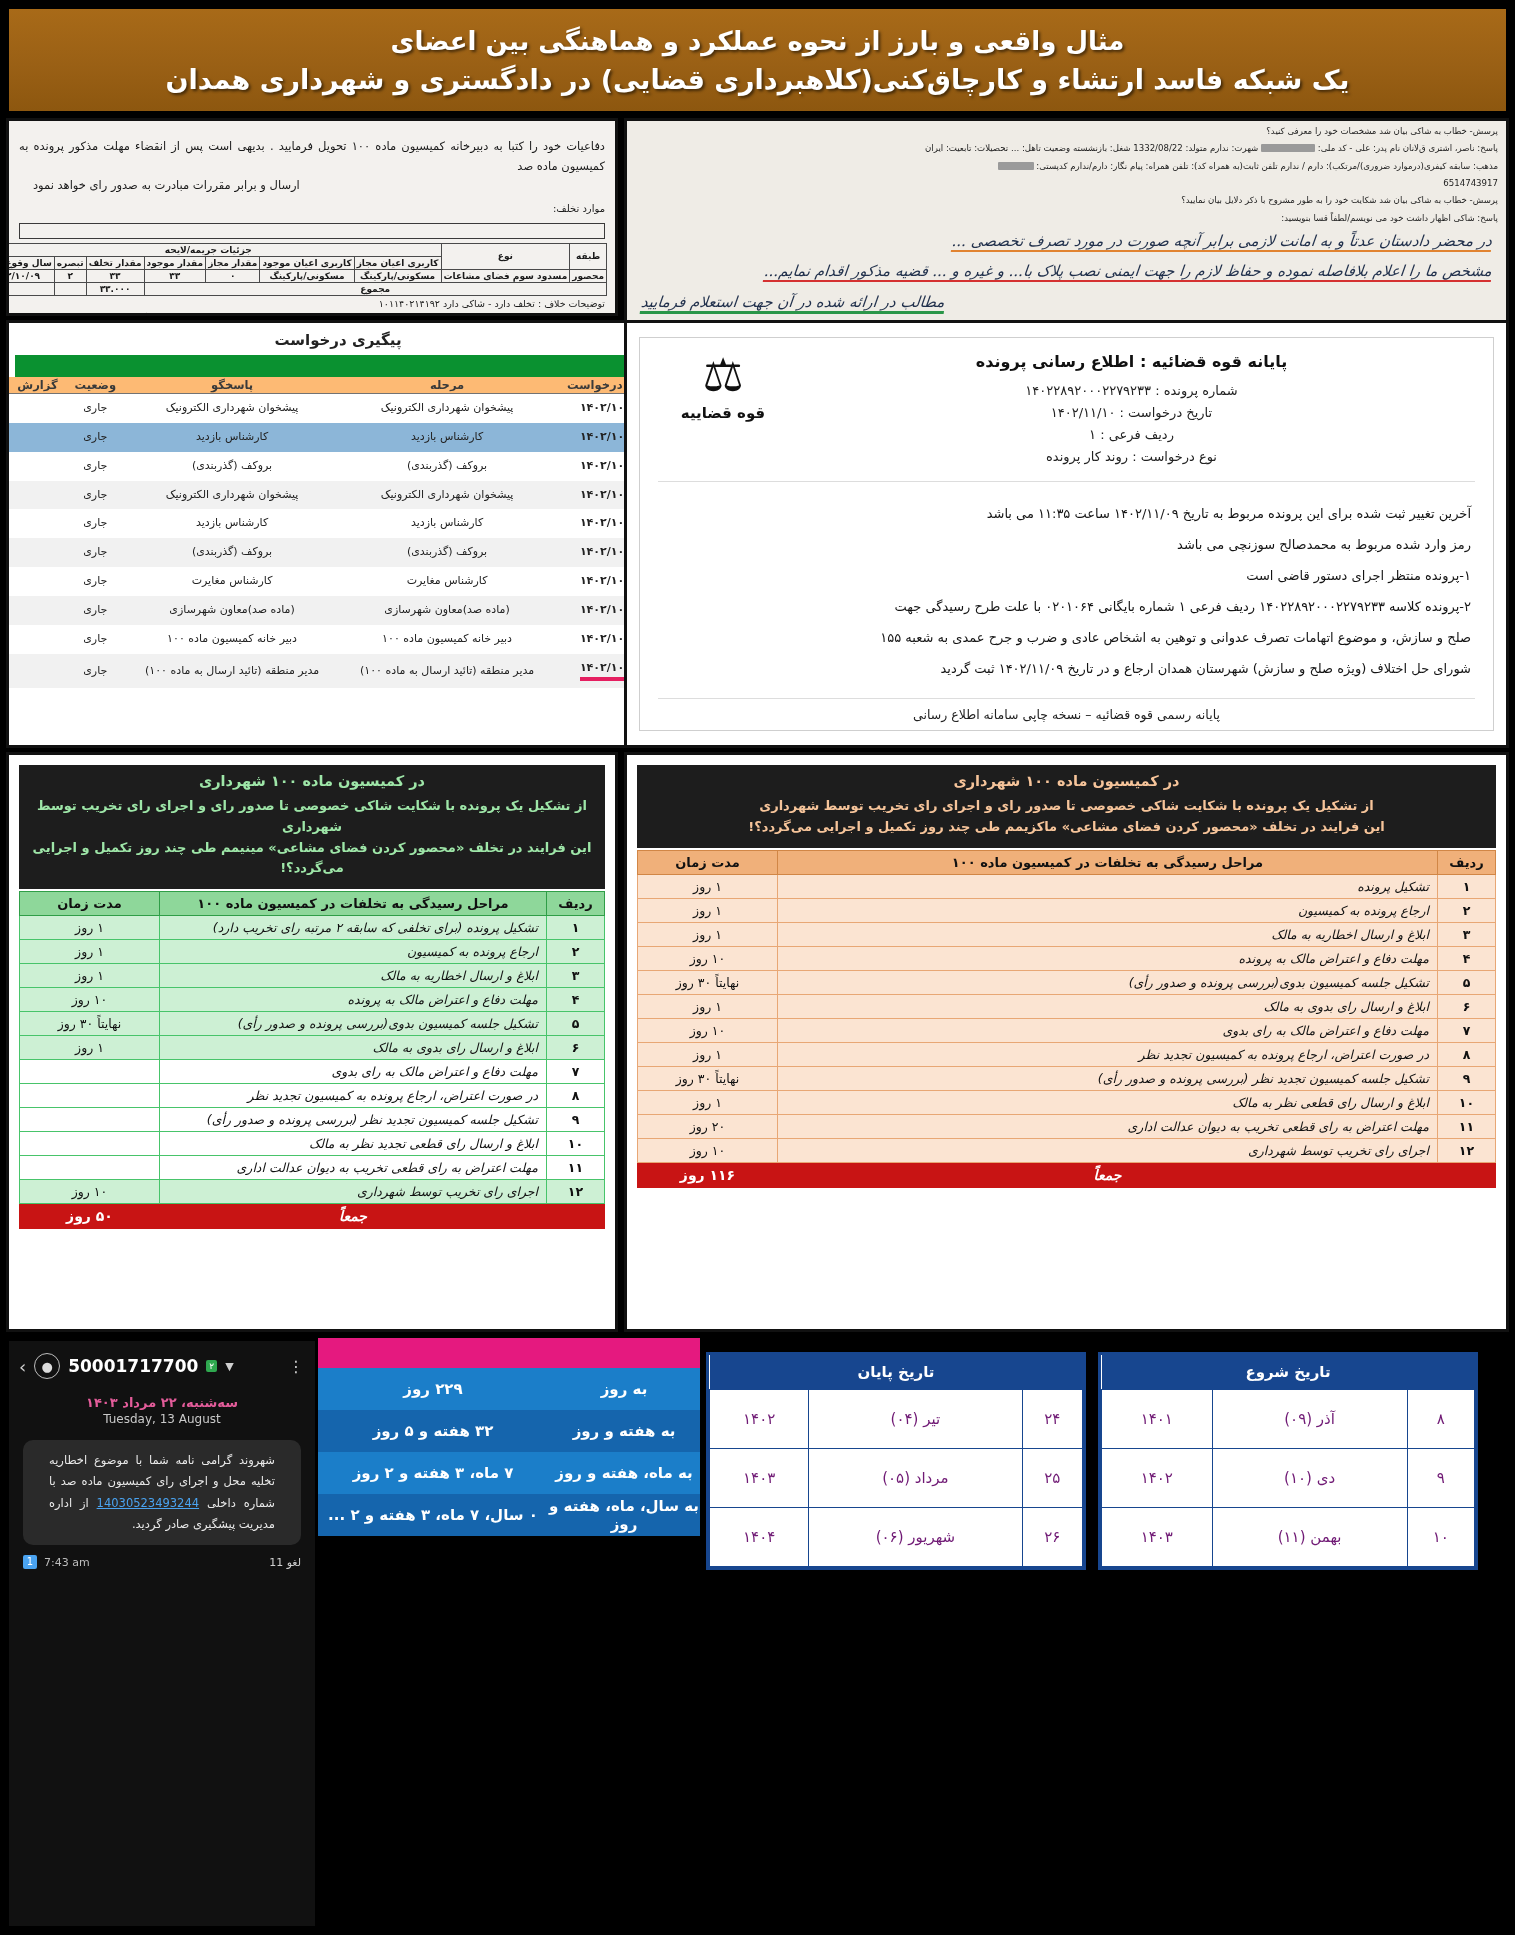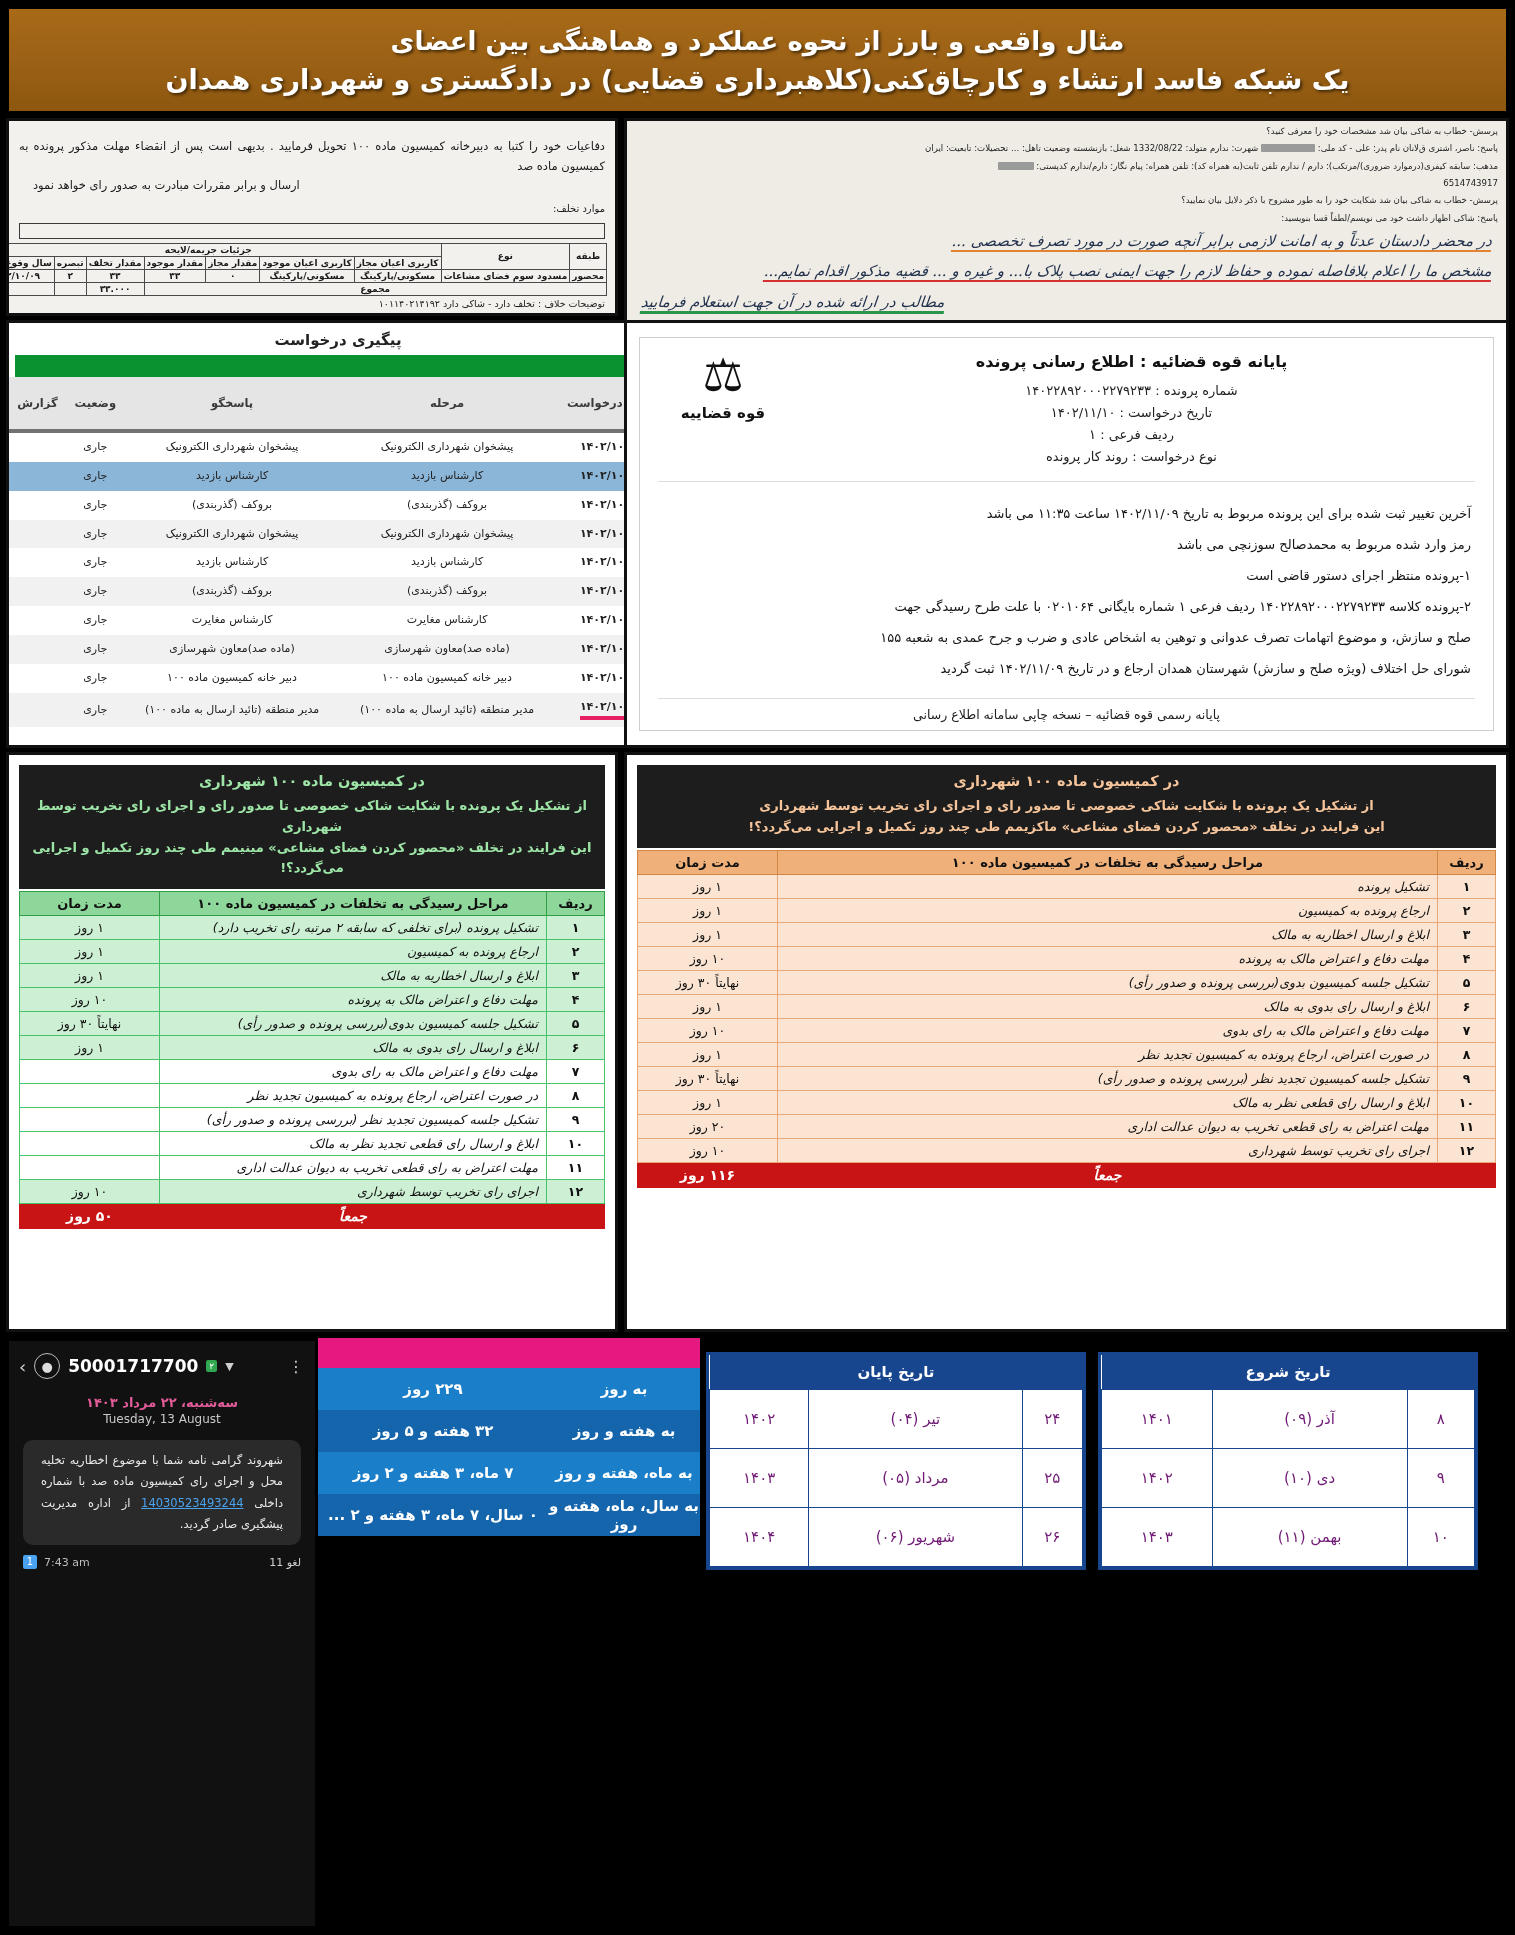--- a/index.html
+++ b/index.html
@@ -61,22 +61,22 @@
   .hw-underline-orange { border-bottom: 2.5px solid #e07b21; }
   .hw-underline-red { border-bottom: 2.5px solid #d32222; }
   .hw-underline-green { border-bottom: 3px solid #1a8f3c; }
 
   
   #trackPanel { left: 6px; top: 320px; width: 664px; height: 428px; background:#fff; }
   .track-title { text-align:center; font-size:15px; font-weight:700; color:#222; padding:8px 0 6px 0; }
   .green-bar { height: 22px; background:#0a9130; margin: 0 6px; }
   table.track { width: 100%; border-collapse: collapse; direction: rtl; }
   table.track th {
-    font-size: 11.5px; font-weight:600; color:#3a3a3a; padding: 19px 4px;
-    border-bottom: 4px solid #737373; background:#e5e5e5; text-align:center;
+    font-size: 11.5px; font-weight:600; color:#3a3a3a; padding: 1px 4px;
+    border-bottom: 1px solid #737373; background:#fdba74; text-align:center;
   }
   table.track td {
     font-size: 11px; color:#222; padding: 7px 4px; text-align:center; line-height:1.35;
   }
   table.track tr.alt td { background: #f1f1f1; }
   table.track tr.sel td { background: #8cb6d8; }
   .datecell { font-weight:600; }
   .dateunderline { display:inline-block; border-bottom: 4px solid #e51f60; padding-bottom:2px; }
 
   
@@ -131,21 +131,21 @@
   .sms-top { display:flex; align-items:center; gap:8px; padding:12px 10px 6px 10px; color:#eee; direction:ltr; }
   .sms-chev { font-size:18px; color:#cfcfcf; }
   .sms-av { width:26px; height:26px; border-radius:50%; border:1.6px solid #bdbdbd; display:flex;align-items:center;justify-content:center; font-size:13px; color:#ddd;}
   .sms-num { font-size:17px; font-weight:700; color:#fff; }
   .sms-badge { background:#2fa84f; color:#fff; font-size:9px; padding:1px 3px; border-radius:2px; }
   .sms-caret { color:#cfcfcf; font-size:11px; }
   .sms-dots { margin-left:auto; color:#cfcfcf; font-size:16px; letter-spacing:1px;}
   .sms-date { text-align:center; color:#e35c9a; font-size:13px; font-weight:700; margin-top:10px; direction:rtl;}
   .sms-date2 { text-align:center; color:#c9c9c9; font-size:12px; margin-top:2px; direction:ltr;}
   .sms-bubble {
-    margin: 14px 14px 0 14px; background:#2a2a2a; border-radius:10px; padding:10px 18px;
+    margin: 14px 14px 0 14px; background:#2a2a2a; border-radius:10px; padding:10px 26px;
     color:#e9e9e9; font-size:11.5px; line-height:1.85; direction:rtl; text-align:justify;
   }
   .sms-link { color:#4aa3f0; text-decoration: underline; }
   .sms-foot { display:flex; align-items:center; gap:7px; padding:10px 14px; color:#bdbdbd; font-size:11px; direction:ltr;}
   .sms-ico { width:14px;height:14px;background:#4aa3f0;border-radius:2px; color:#fff; font-size:10px; text-align:center; line-height:14px;}
   .sms-cancel { margin-left:auto; color:#d0d0d0; }
 
   
   #durPanel { position:absolute; left:318px; top:1338px; width:382px; height:591px; overflow:hidden;}
   .dur-row { display:flex; direction:rtl; align-items:center; height:42px; color:#fff; font-weight:700; font-size:15px; }

